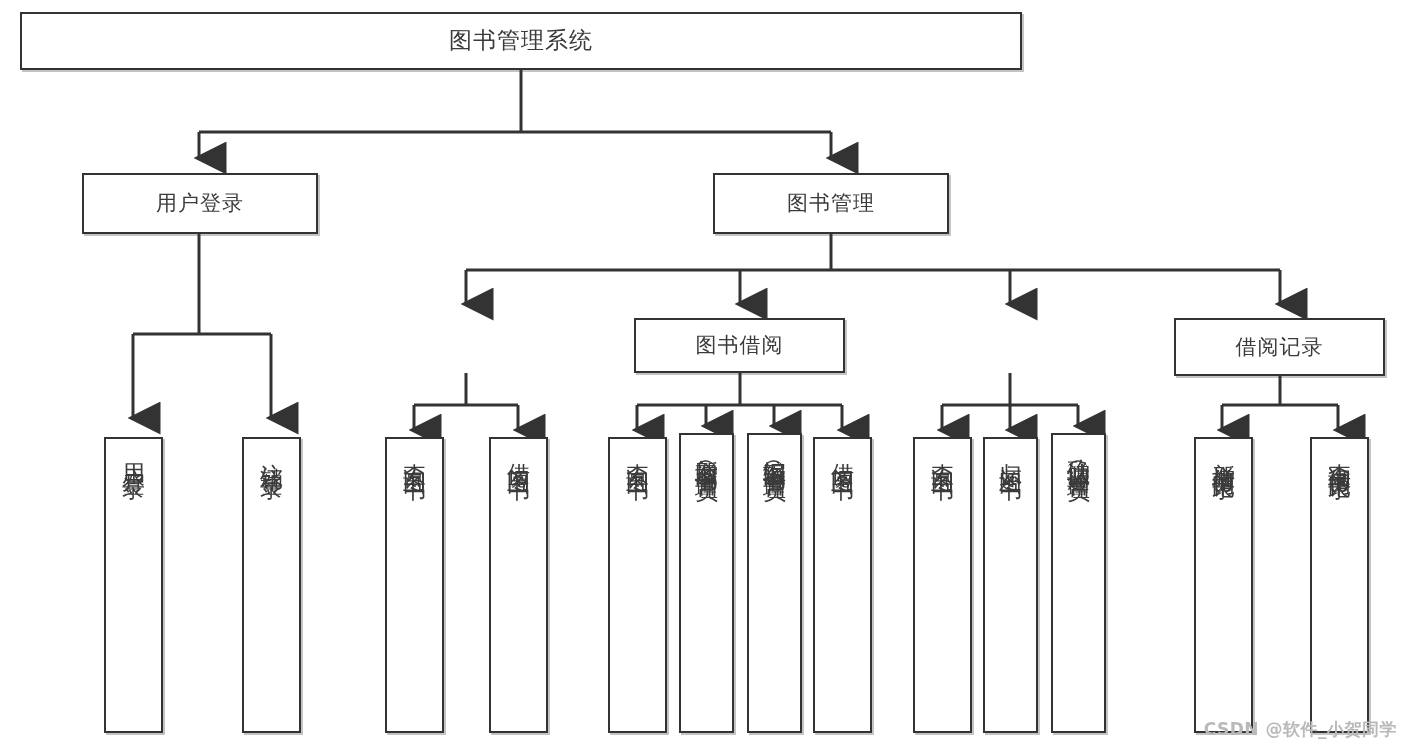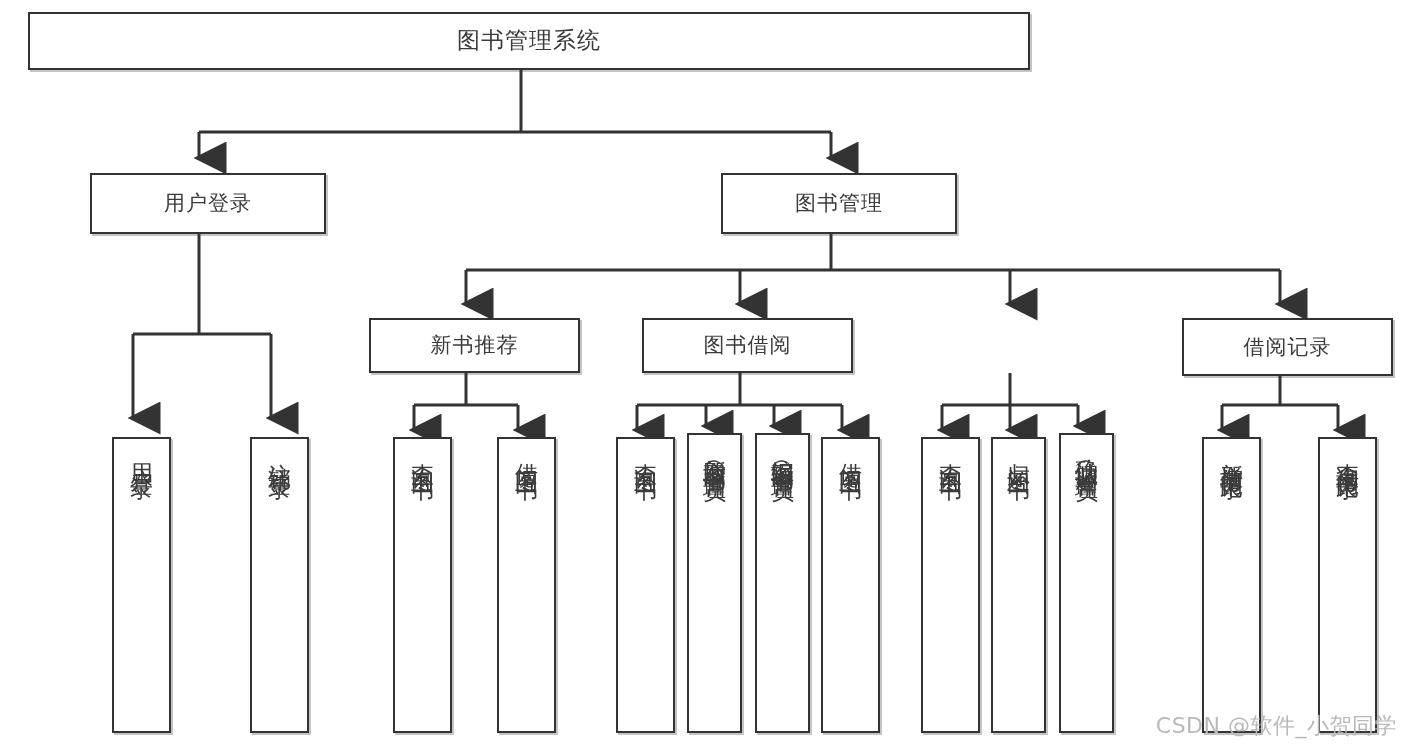--- a/index.html
+++ b/index.html
@@ -30,21 +30,20 @@
     position: absolute;
     box-sizing: border-box;
     background: #ffffff;
     border: 2px solid #333333;
     box-shadow: 2px 2px 0 rgba(60,60,60,0.30);
     display: flex;
     align-items: center;
     justify-content: center;
     color: #3b3b3b;
     z-index: 2;
-    margin-left: 8px;
   }
   .node .lbl {
     display: block;
     text-align: center;
     line-height: 1.18;
     white-space: nowrap;
   }
   
   .node.horiz .lbl {
     font-size: 21px;
@@ -68,25 +67,26 @@
     line-height: 1;
     white-space: nowrap;
   }
   .node.vert.mid .lbl {
     letter-spacing: 3px;
   }
   .watermark {
     position: absolute;
     right: 8px;
     bottom: 6px;
-    font-size: 22px;
+    font-size: 17px;
     color: #b9b9b9;
     z-index: 5;
     white-space: nowrap;
     letter-spacing: 0.5px;
+    font-weight: bold;
   }
 </style>
 </head>
 <body>
 
 <div id="canvas">
 
   <svg id="wires" viewBox="0 0 1405 747" xmlns="http://www.w3.org/2000/svg">
     <defs>
       <marker id="arrow" viewBox="0 0 12 12" refX="6" refY="10" markerWidth="11" markerHeight="11" orient="auto-start-reverse">
@@ -144,23 +144,20 @@
   </div>
 
   <div class="node horiz" style="left:82px; top:173px; width:236px; height:61px;">
     <span class="lbl">用户登录</span>
   </div>
 
   <div class="node horiz" style="left:713px; top:173px; width:236px; height:61px;">
     <span class="lbl">图书管理</span>
   </div>
 
-  <div class="node horiz" style="left:361px; top:318px; width:211px; height:55px;">
-    <span class="lbl">新书推荐</span>
-  </div>
 
   <div class="node horiz" style="left:634px; top:318px; width:211px; height:55px;">
     <span class="lbl">图书借阅</span>
   </div>
 
 
   <div class="node horiz" style="left:1174px; top:318px; width:211px; height:58px;">
     <span class="lbl">借阅记录</span>
   </div>
 

